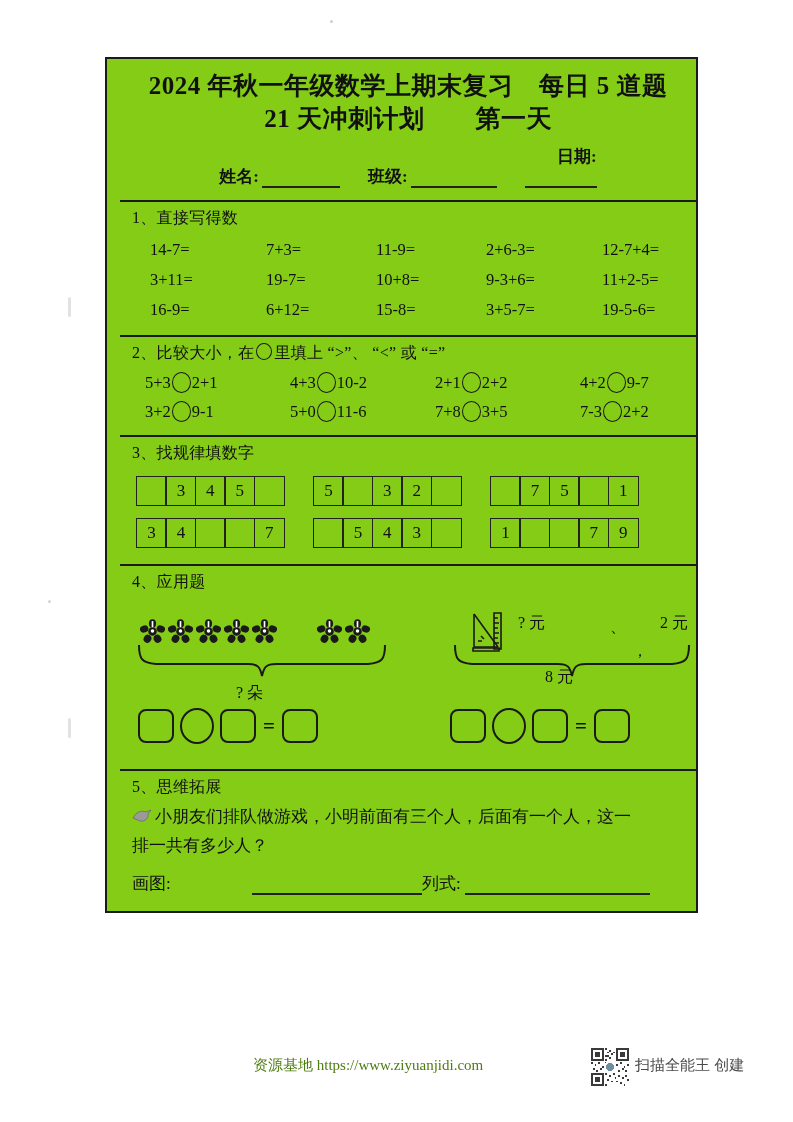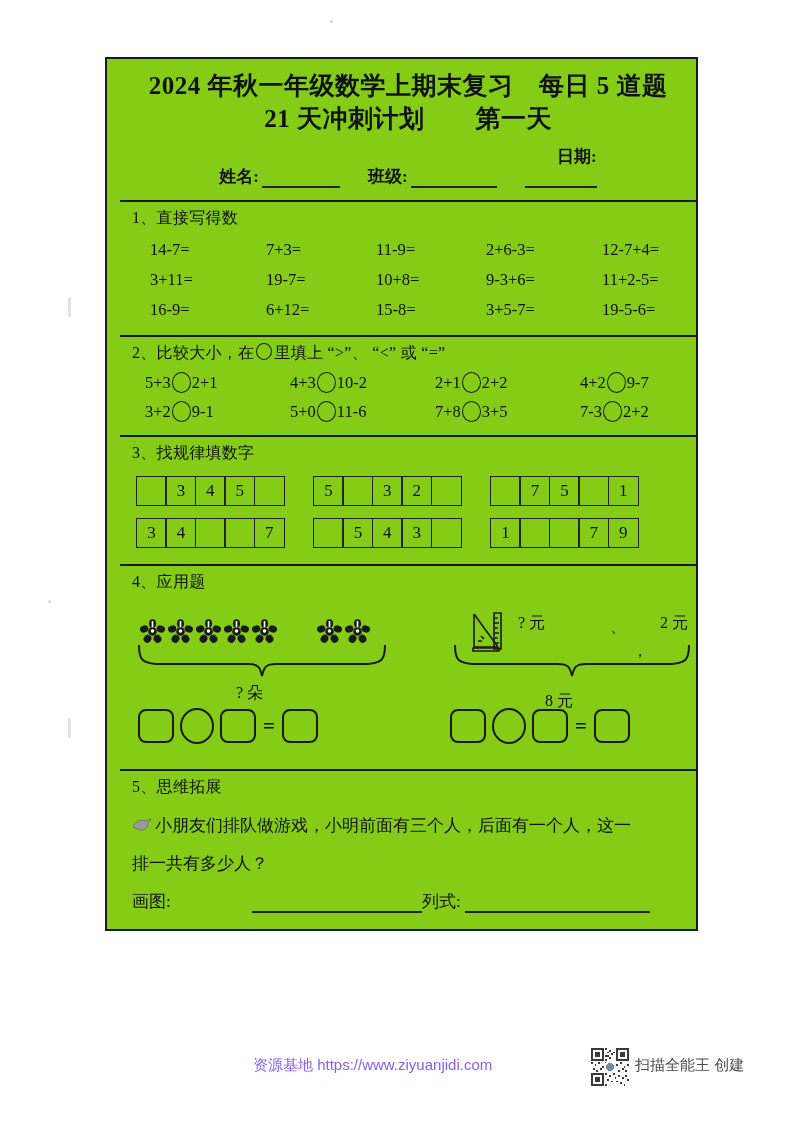--- a/index.html
+++ b/index.html
@@ -149,21 +149,21 @@
   .qmark{
     position:absolute;left:116px;top:88px;
     font-size:16px;
   }
   .ruler{position:absolute;left:348px;top:14px;width:38px;height:46px;}
   .price1{position:absolute;left:398px;top:18px;font-size:16px;}
   .dot-a{position:absolute;left:490px;top:22px;font-size:16px;}
   .price2{position:absolute;left:540px;top:18px;font-size:16px;}
   .dot-b{position:absolute;left:512px;top:46px;font-size:16px;}
   .brace-r{position:absolute;left:332px;top:48px;width:240px;height:36px;}
-  .total{position:absolute;left:425px;top:96px;font-size:16px;}
+  .total{position:absolute;left:425px;top:72px;font-size:16px;}
 
   .ansrow{position:absolute;top:113px;display:flex;align-items:center;}
   .ansrow.left{left:18px;}
   .ansrow.right{left:330px;}
   .sq{
     width:36px;height:34px;
     border:2px solid #1a1a1a;
     border-radius:8px;
     box-sizing:border-box;
     margin-right:6px;
@@ -176,21 +176,21 @@
     margin-right:6px;
   }
   .eq{font-size:21px;font-weight:bold;margin:0 7px 0 1px;}
 
   
   .think{padding:2px 12px 10px 12px;}
   .qline{
     font-size:17px;
     line-height:1.65;
     text-indent:0;
-    margin-top:10px;
+    margin-top:1px;
   }
   .bird{display:inline-block;width:20px;height:14px;vertical-align:-1px;margin-right:3px;}
   .fillrow{
     display:flex;align-items:flex-end;
     margin-top:12px;
     font-size:17px;
     padding-bottom:6px;
   }
   .fillrow .lbl{margin-right:4px;}
   .fillrow .rule{display:inline-block;border-bottom:2px solid #222;height:15px;}
@@ -201,21 +201,21 @@
 
   
   .footer{
     position:absolute;
     left:0;top:1065px;width:793px;
     display:flex;align-items:center;
     font-family:"Liberation Sans","DejaVu Sans",sans-serif;
   }
   .fsrc{
     position:absolute;left:253px;top:-9px;
-    font-size:15px;color:#8b5cf6;white-space:nowrap;
+    font-size:15px;color:#4d7c0f;white-space:nowrap;font-family:Liberation Serif, serif;
   }
   .fqr{position:absolute;left:591px;top:-17px;}
   .fscan{
     position:absolute;left:635px;top:-9px;
     font-size:15px;color:#4a4a4a;white-space:nowrap;
   }
   .qrbox{width:38px;height:38px;}
   
   .speck{position:absolute;background:#d8d8d8;border-radius:50%;}
 </style>

